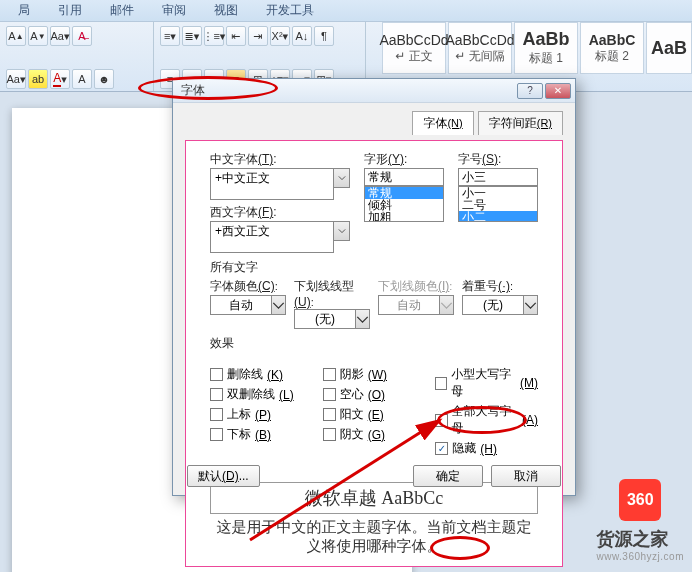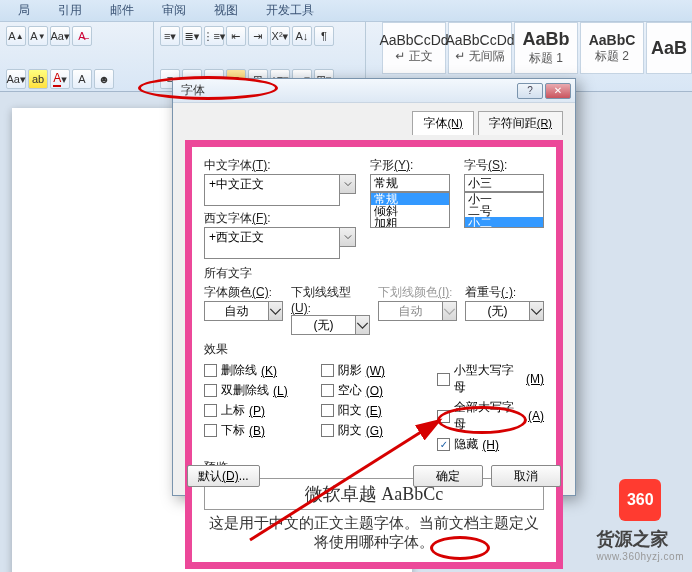--- a/index.html
+++ b/index.html
@@ -29,21 +29,21 @@
 .titlebar { height: 24px; background: linear-gradient(#f3f8fd, #dde8f4); display: flex; align-items: center; padding: 0 4px 0 8px; border-bottom: 1px solid #c9d5e2; }
 .titlebar .title { flex: 1; font-size: 12px; color: #333; }
 .titlebar .winbtn { width: 26px; height: 16px; margin-left: 2px; border: 1px solid #7a94ad; background: linear-gradient(#f0f5fa,#d3e0ef); border-radius: 2px; display: flex; align-items: center; justify-content: center; font-size: 10px; color: #445; }
 .titlebar .winbtn.close { background: linear-gradient(#e9aab0,#c9545e); color: #fff; }
 
 .dlg-body { padding: 8px 12px 8px; }
 .tabs { display: flex; gap: 4px; margin-bottom: 6px; justify-content: flex-end; }
 .tab { padding: 3px 10px; border: 1px solid #a6a6a6; background: #f6f6f6; border-bottom: none; font-size: 12px; }
 .tab.active { background: #fff; position: relative; z-index: 2; }
 .tab .hk { text-decoration: underline; font-size: 11px; }
-.tab-pane { border: 7px solid #ec4899; background: #fff; padding: 10px 12px; margin-top: -1px; }
+.tab-pane { border: 1px solid #ec4899; background: #fff; padding: 10px 24px; margin-top: -1px; }
 .lbl { font-size: 12px; color: #222; }
 .hk { text-decoration: underline; }
 .combo { flex: 1; display: flex; }
 .combo input, .combo .val { flex: 1; height: 32px; border: 1px solid #888; padding: 1px 4px; font-size: 12px; background: #fff; }
 .combo .dd { width: 16px; height: 20px; border: 1px solid #888; border-left: none; background: linear-gradient(#f0f0f0,#d8d8d8); display: flex; align-items: center; justify-content: center; }
 .combo .dd svg { width: 8px; height: 8px; }
 
 .list { border: 1px solid #888; height: 48px; overflow: hidden; font-size: 11px; background: #fff; }
 .list .li { padding: 0 3px; line-height: 12px; height: 12px; }
 .list .li.sel { background: #3399ff; color: #fff; }
@@ -54,21 +54,21 @@
 
 .section-lbl { font-size: 12px; margin: 6px 0 2px; color: #222; }
 
 .subcols4 { display: flex; gap: 8px; }
 .subcols4 .sc { flex: 1; }
 .small-combo { display: flex; }
 .small-combo .val { flex: 1; height: 20px; border: 1px solid #888; padding: 1px 4px; background: #fff; text-align: center; font-size: 12px; }
 .small-combo .dd { width: 14px; height: 20px; border: 1px solid #888; border-left: none; background: linear-gradient(#f0f0f0,#d8d8d8); display: flex; align-items: center; justify-content: center; }
 .gray .val { color: #888; }
 
-.fx-grid { display: flex; gap: 10px; margin-top: 4px; }
+.fx-grid { display: flex; gap: 10px; margin-top: 14px; }
 .fx-col { flex: 1; display: flex; flex-direction: column; gap: 3px; }
 .chk { display: flex; align-items: center; gap: 4px; font-size: 12px; }
 .chk .box { width: 13px; height: 13px; border: 1px solid #777; background: #fff; display: flex; align-items: center; justify-content: center; }
 .chk.checked .box::after { content: "✓"; font-size: 10px; color: #1a5ea6; line-height: 1; }
 
 .preview-box { border: 1px solid #999; height: 32px; margin: 2px 0 4px; display: flex; align-items: center; justify-content: center; font-family: SimSun, serif; font-size: 18px; color: #333; background: #fff; }
 .note { font-size: 15px; color: #333; text-align: center; }
 
 .dlg-buttons { display: flex; justify-content: space-between; padding: 8px 14px; position: absolute; bottom: 0; left: 0; right: 0; }
 .dlg-buttons .btn { min-width: 70px; height: 22px; border: 1px solid #888; background: linear-gradient(#fdfdfd,#e6e6e6); font-size: 12px; padding: 0 10px; border-radius: 2px; }

